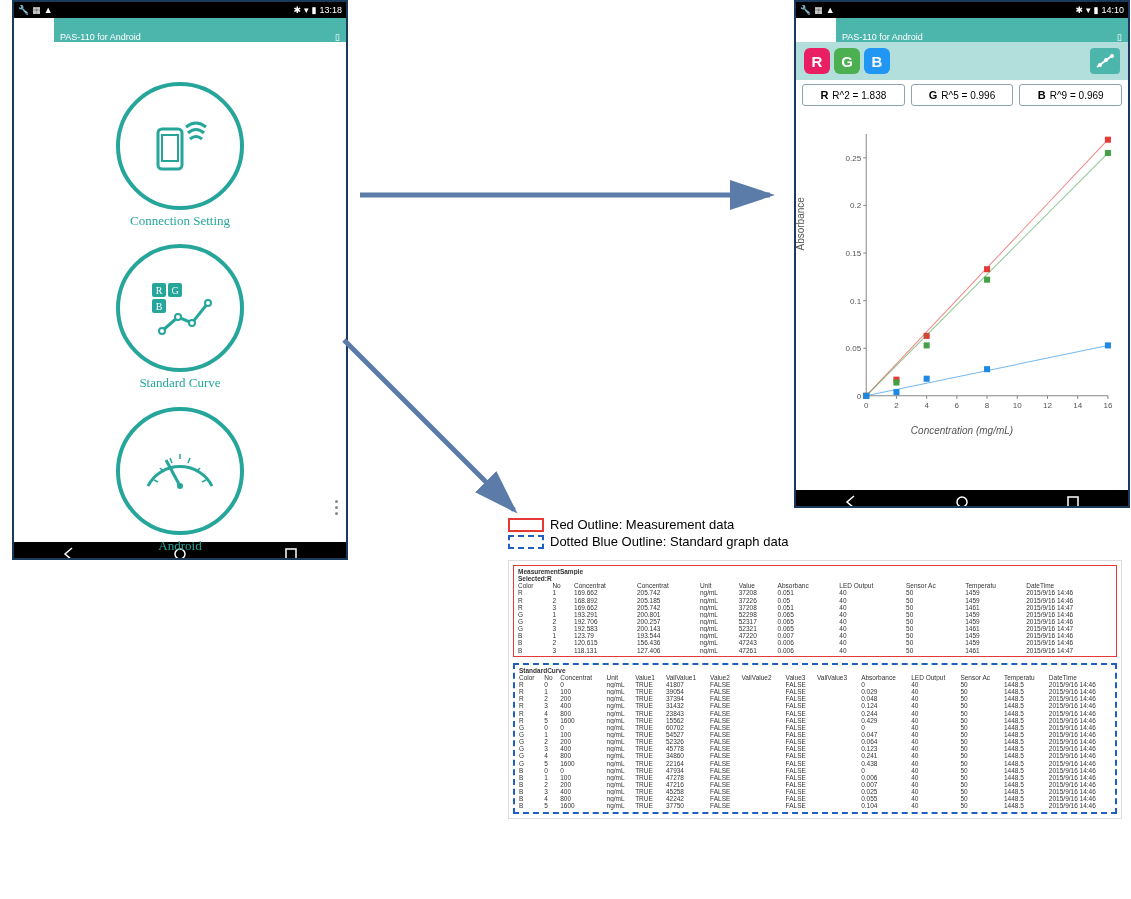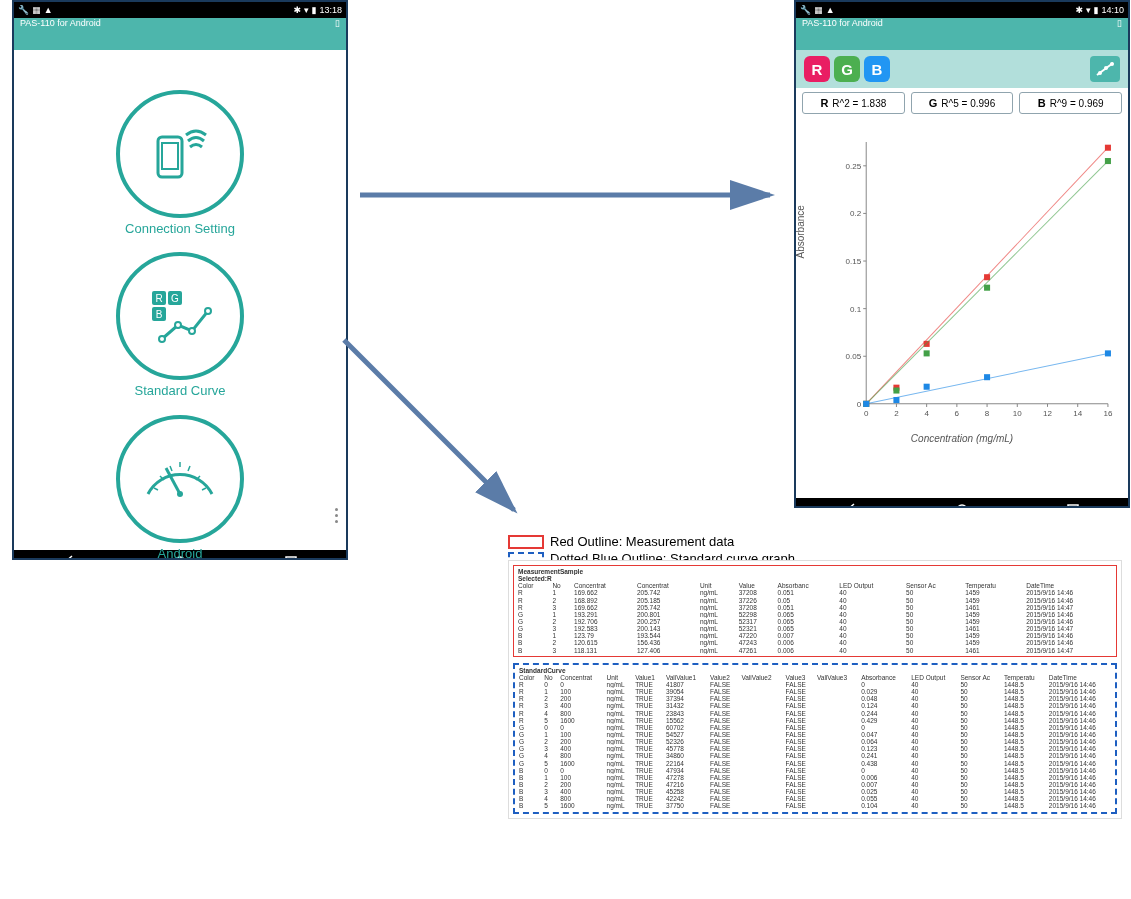--- a/index.html
+++ b/index.html
@@ -7,25 +7,25 @@
 
   
   .phone { position: absolute; border: 2px solid #1a3a5c; overflow: hidden; }
   .phone-left { left: 12px; top: 0; width: 336px; height: 560px; }
   .phone-right { left: 794px; top: 0; width: 336px; height: 508px; }
 
   .statusbar { background: #000; color: #fff; height: 16px; font-size: 9px; display: flex; justify-content: space-between; align-items: center; padding: 0 4px; }
   .status-icons { display: flex; gap: 3px; align-items: center; }
   .status-icons span { font-size: 9px; }
 
-  .titlebar { background: #4db6ac; color: #fff; height: 32px; font-size: 9px; display: flex; justify-content: space-between; align-items: flex-start; padding: 0 6px; }
+  .titlebar { background: #4db6ac; color: #fff; height: 24px; font-size: 9px; display: flex; justify-content: space-between; align-items: flex-end; padding: 0 6px; margin-left: 40px; }
 
   .phone-body { background: #fff; height: calc(100% - 32px - 24px); position: relative; }
 
-  .menu-grid { display: flex; flex-wrap: wrap; padding: 40px 20px 10px; gap: 16px; justify-content: center; }
+  .menu-grid { display: flex; flex-wrap: wrap; padding: 40px 20px 10px; gap: 16px; justify-content: center; font-family: Liberation Serif, serif; }
   .menu-item { width: 140px; display: flex; flex-direction: column; align-items: center; cursor: pointer; }
   .menu-circle { width: 128px; height: 128px; border: 4px solid #26a69a; border-radius: 50%; display: flex; align-items: center; justify-content: center; position: relative; }
   .menu-circle svg { width: 80px; height: 70px; }
   .menu-label { color: #26a69a; font-size: 13px; text-align: center; margin-top: 4px; font-weight: 500; line-height: 1.1; }
   .dots { position: absolute; right: 8px; bottom: 24px; color: #888; font-size: 16px; line-height: 4px; }
   .dots div { margin: 3px 0; width:3px;height:3px;background:#888;border-radius:50%;}
 
   .navbar { background: #000; color: #fff; height: 24px; display: flex; justify-content: space-around; align-items: center; }
   .navbtn { width: 16px; height: 16px; }
 
@@ -37,21 +37,21 @@
   .line-btn { margin-left: auto; width: 30px; height: 26px; background: #4db6ac; border-radius: 4px; display:flex;align-items:center;justify-content:center; cursor:pointer;}
 
   .r2-row { display: flex; gap: 6px; padding: 4px 6px; background:#fff;}
   .r2-box { flex:1; border: 1px solid #90a4ae; border-radius: 3px; padding: 4px 2px; font-size: 10px; display:flex; align-items:center; gap:4px; justify-content:center;}
   .r2-box b { font-size:11px; }
 
   .chart-area { background:#fff; height: 330px; position: relative; padding: 10px 10px 10px 40px; }
   .chart-svg { width: 100%; height: 100%; }
   .ylabel { position: absolute; left: 4px; top: 50%; transform: rotate(-90deg) translateX(30px); transform-origin: left; font-size: 10px; color:#555;}
   .xlabel { position: absolute; bottom: 4px; left: 50%; transform:translateX(-50%); font-size:10px; color:#555;font-style:italic;}
-  .legend { position:absolute; left:508px; top:534px; font-size:13px; }
+  .legend { position:absolute; left:508px; top:517px; font-size:13px; }
   .legend-row { display:flex; align-items:center; gap:6px; margin-bottom:2px; }
   .leg-red { width:36px;height:14px;border:2px solid #e53935;}
   .leg-blue { width:36px;height:14px;border:2px dashed #1e5fc1;}
   .sheet-wrap { position:absolute; left:508px; top:560px; width:614px; background:#fff; border:1px solid #ddd; padding:4px;}
   table.sheet { border-collapse: collapse; width:100%; font-size:6.5px; line-height:1.1;}
   table.sheet td { padding:0 2px; white-space:nowrap; overflow:hidden; color:#333;}
   .red-box { border:1.5px solid #e53935; margin-bottom:6px; padding:2px;}
   .blue-box { border:2px dashed #1e5fc1; padding:2px;}
   .sect-title td { font-weight:bold; }
 
@@ -291,21 +291,21 @@
     </svg>
 </div>
 
 <div class="legend">
   <div class="legend-row">
       <div class="leg-red"></div>
       <span>Red Outline: Measurement data</span>
     </div>
   <div class="legend-row">
       <div class="leg-blue"></div>
-      <span>Dotted Blue Outline: Standard curve graph</span>
+      <span>Dotted Blue Outline: Standard graph data</span>
     </div>
 </div>
 
 <div class="sheet-wrap">
   <div class="red-box">
     <table class="sheet" id="meas-table">
         <tbody>
           <tr class="sect-title">
             <td colspan="20">MeasurementSample</td>
           </tr>

